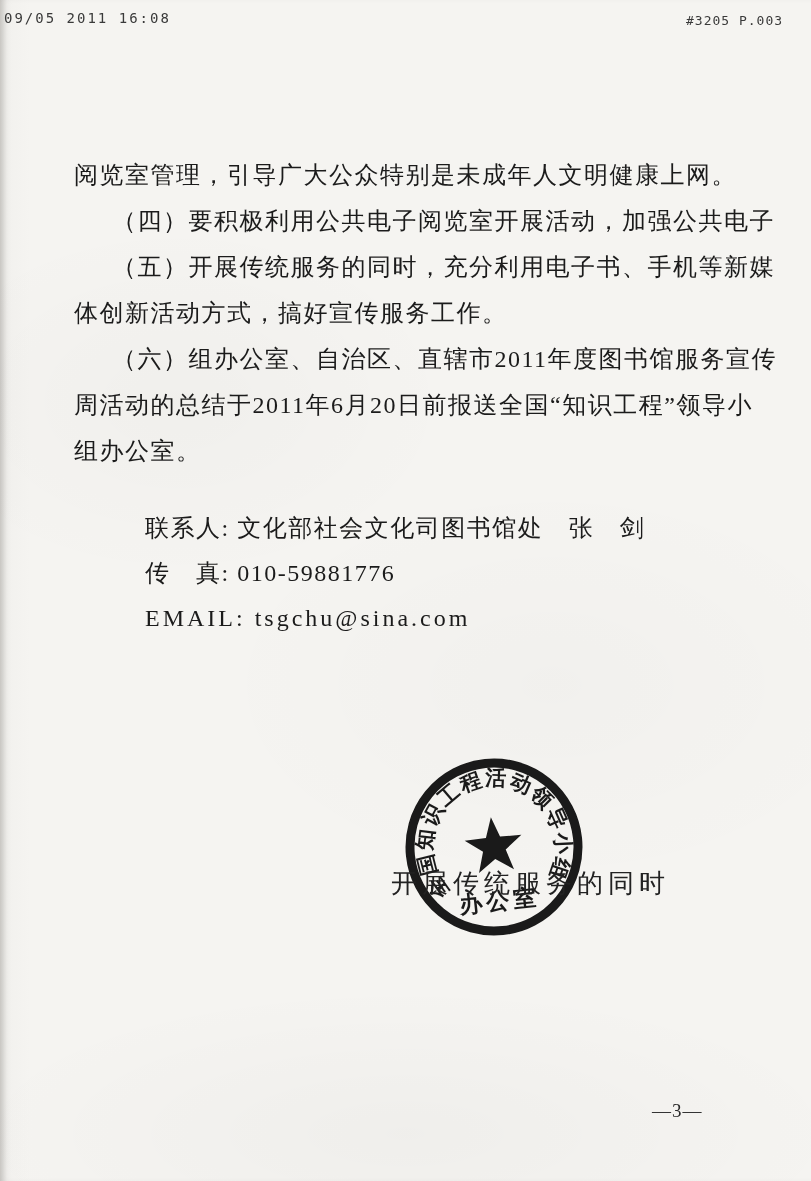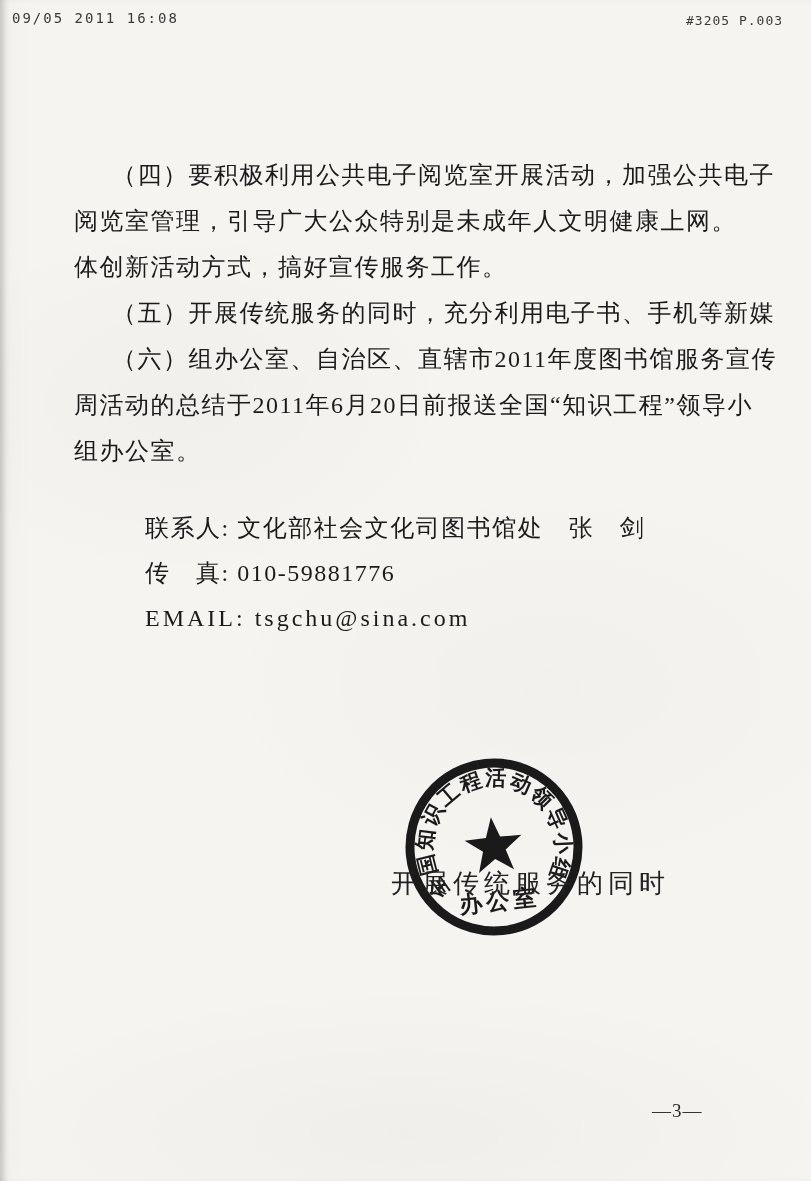--- a/index.html
+++ b/index.html
@@ -25,21 +25,20 @@
 
   
   .fax-ts {
     position: absolute;
     left: 4px;
     top: 10px;
     font-family: "DejaVu Sans Mono", "Liberation Mono", monospace;
     font-size: 14px;
     letter-spacing: 2px;
     color: #3a3a3a;
-    margin-left: 8px;
   }
   .fax-id {
     position: absolute;
     left: 686px;
     top: 13px;
     font-family: "DejaVu Sans Mono", "Liberation Mono", monospace;
     font-size: 13px;
     letter-spacing: 1px;
     color: #3a3a3a;
   }
@@ -117,24 +116,24 @@
 </style>
 </head>
 <body>
 
 <div class="page">
 
   <span class="fax-ts">09/05 2011 16:08</span>
   <span class="fax-id">#3205 P.003</span>
 
   <div class="body-text">
+    <div class="line">阅览室管理，引导广大公众特别是未成年人文明健康上网。</div>
     <div class="line indent">（四）要积极利用公共电子阅览室开展活动，加强公共电子</div>
-    <div class="line">阅览室管理，引导广大公众特别是未成年人文明健康上网。</div>
+    <div class="line indent">（五）开展传统服务的同时，充分利用电子书、手机等新媒</div>
     <div class="line">体创新活动方式，搞好宣传服务工作。</div>
-    <div class="line indent">（五）开展传统服务的同时，充分利用电子书、手机等新媒</div>
     <div class="line indent">（六）组办公室、自治区、直辖市2011年度图书馆服务宣传</div>
     <div class="line">周活动的总结于2011年6月20日前报送全国“知识工程”领导小</div>
     <div class="line">组办公室。</div>
   </div>
 
   <div class="contact">
     <div class="cline">联系人: 文化部社会文化司图书馆处　张　剑</div>
     <div class="cline">传　真: 010-59881776</div>
     <div class="cline email">EMAIL: tsgchu@sina.com</div>
   </div>

